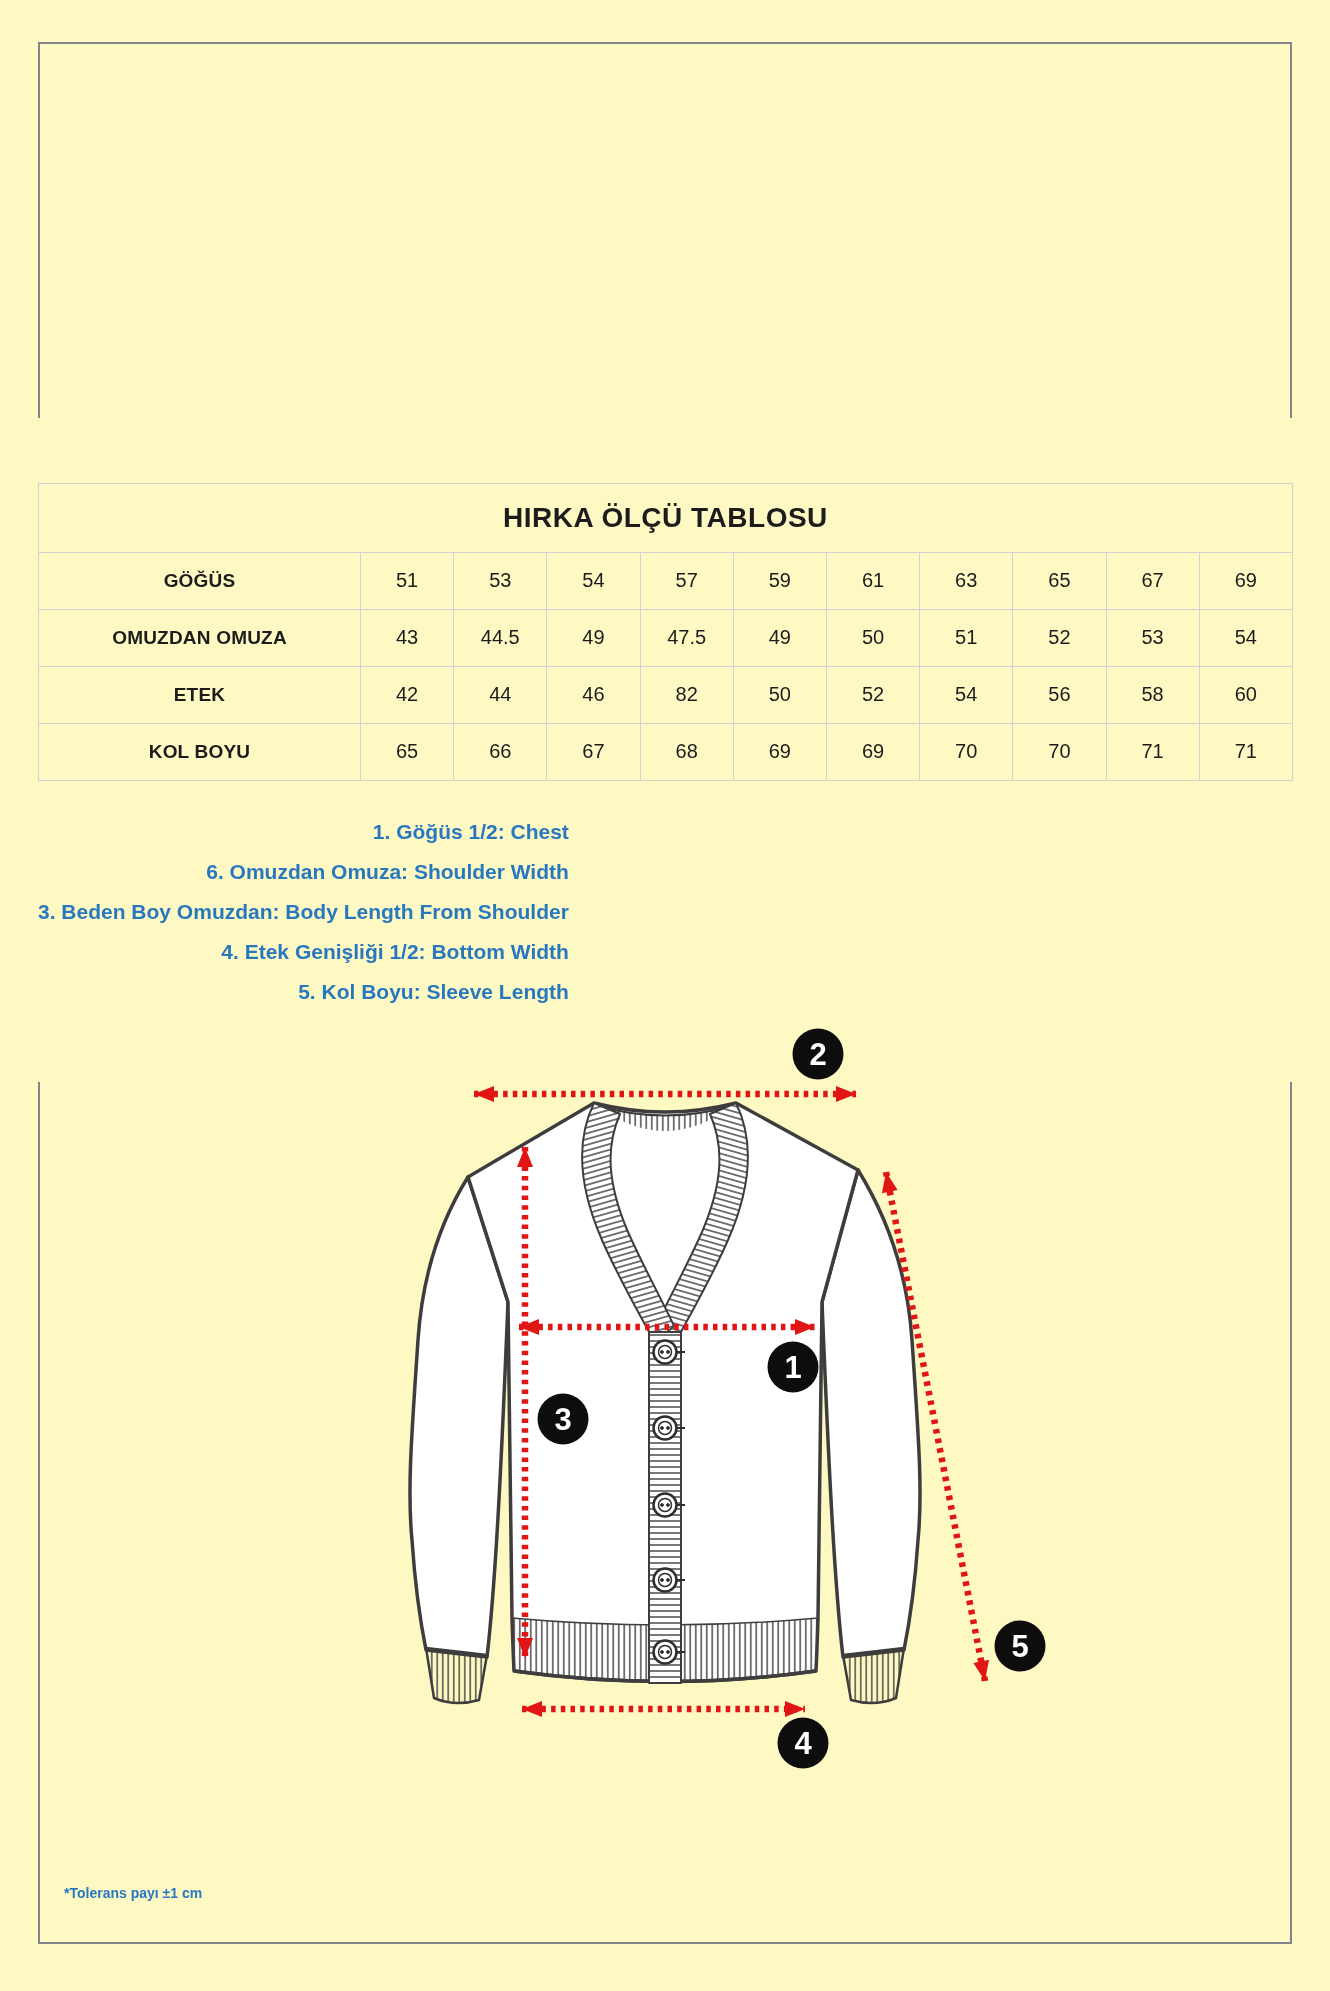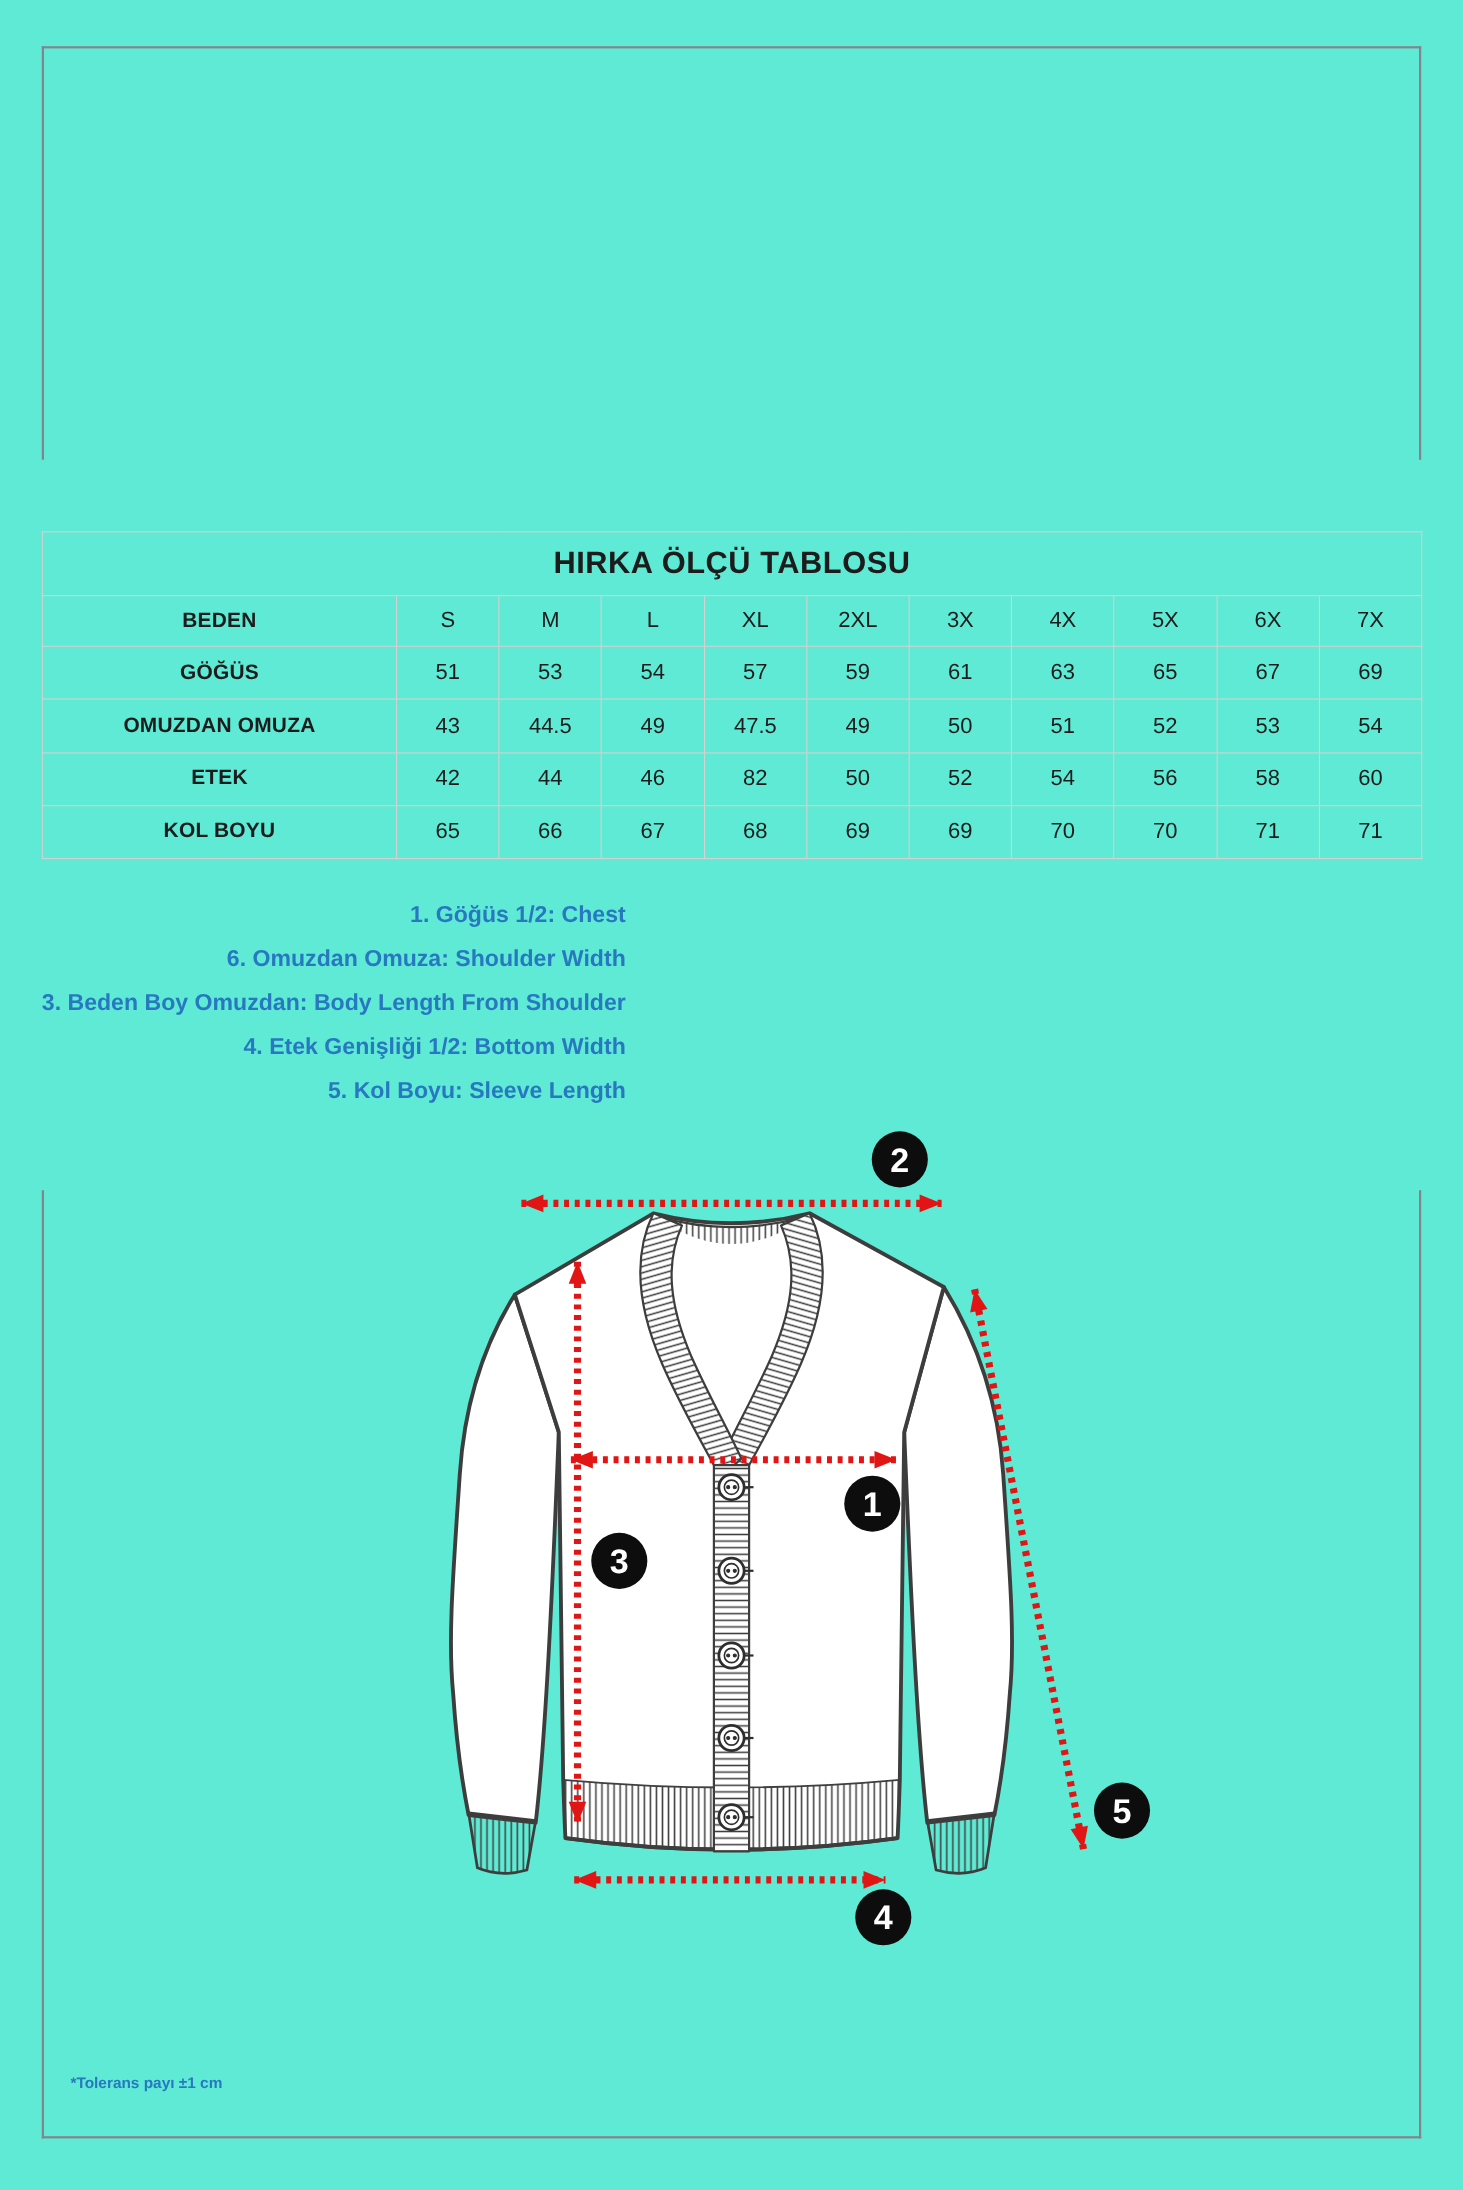--- a/index.html
+++ b/index.html
@@ -1,16 +1,16 @@
 <!DOCTYPE html>
 <html><head>
 <meta charset="utf-8">
 <style>
   html,body{margin:0;padding:0;background:#ffffff;}
-  #page{position:relative;width:1330px;height:1991px;background:#5eead4;
+  #page{position:relative;width:1330px;height:1991px;background:#fef9c3;
         font-family:"Liberation Sans", sans-serif;overflow:hidden;}
   *{box-sizing:border-box;}
 
   
   .frame-top{position:absolute;left:38px;top:42px;width:1254px;height:376px;
              border:2px solid #84848e;border-bottom:none;}
   .frame-bottom{position:absolute;left:38px;top:1082px;width:1254px;height:862px;
              border:2px solid #84848e;border-top:none;}
 
   
@@ -48,33 +48,20 @@
 
   <table class="size-table">
     <colgroup>
       <col style="width:322px">
       <col span="10" style="width:93.2px">
     </colgroup>
     <tbody>
       <tr style="height:50px">
         <td class="title-cell" colspan="11">HIRKA ÖLÇÜ TABLOSU</td>
       </tr>
-      <tr style="height:40px">
-        <td class="row-label">BEDEN</td>
-      <td class="size-h">S</td>
-          <td class="size-h">M</td>
-          <td class="size-h">L</td>
-          <td class="size-h">XL</td>
-          <td class="size-h">2XL</td>
-          <td class="size-h">3X</td>
-          <td class="size-h">4X</td>
-          <td class="size-h">5X</td>
-          <td class="size-h">6X</td>
-          <td class="size-h">7X</td>
-        </tr>
 
     <tr style="height: 41.6px;">
           <td class="row-label">GÖĞÜS</td>
           <td class="val">51</td>
           <td class="val">53</td>
           <td class="val">54</td>
           <td class="val">57</td>
           <td class="val">59</td>
           <td class="val">61</td>
           <td class="val">63</td>

